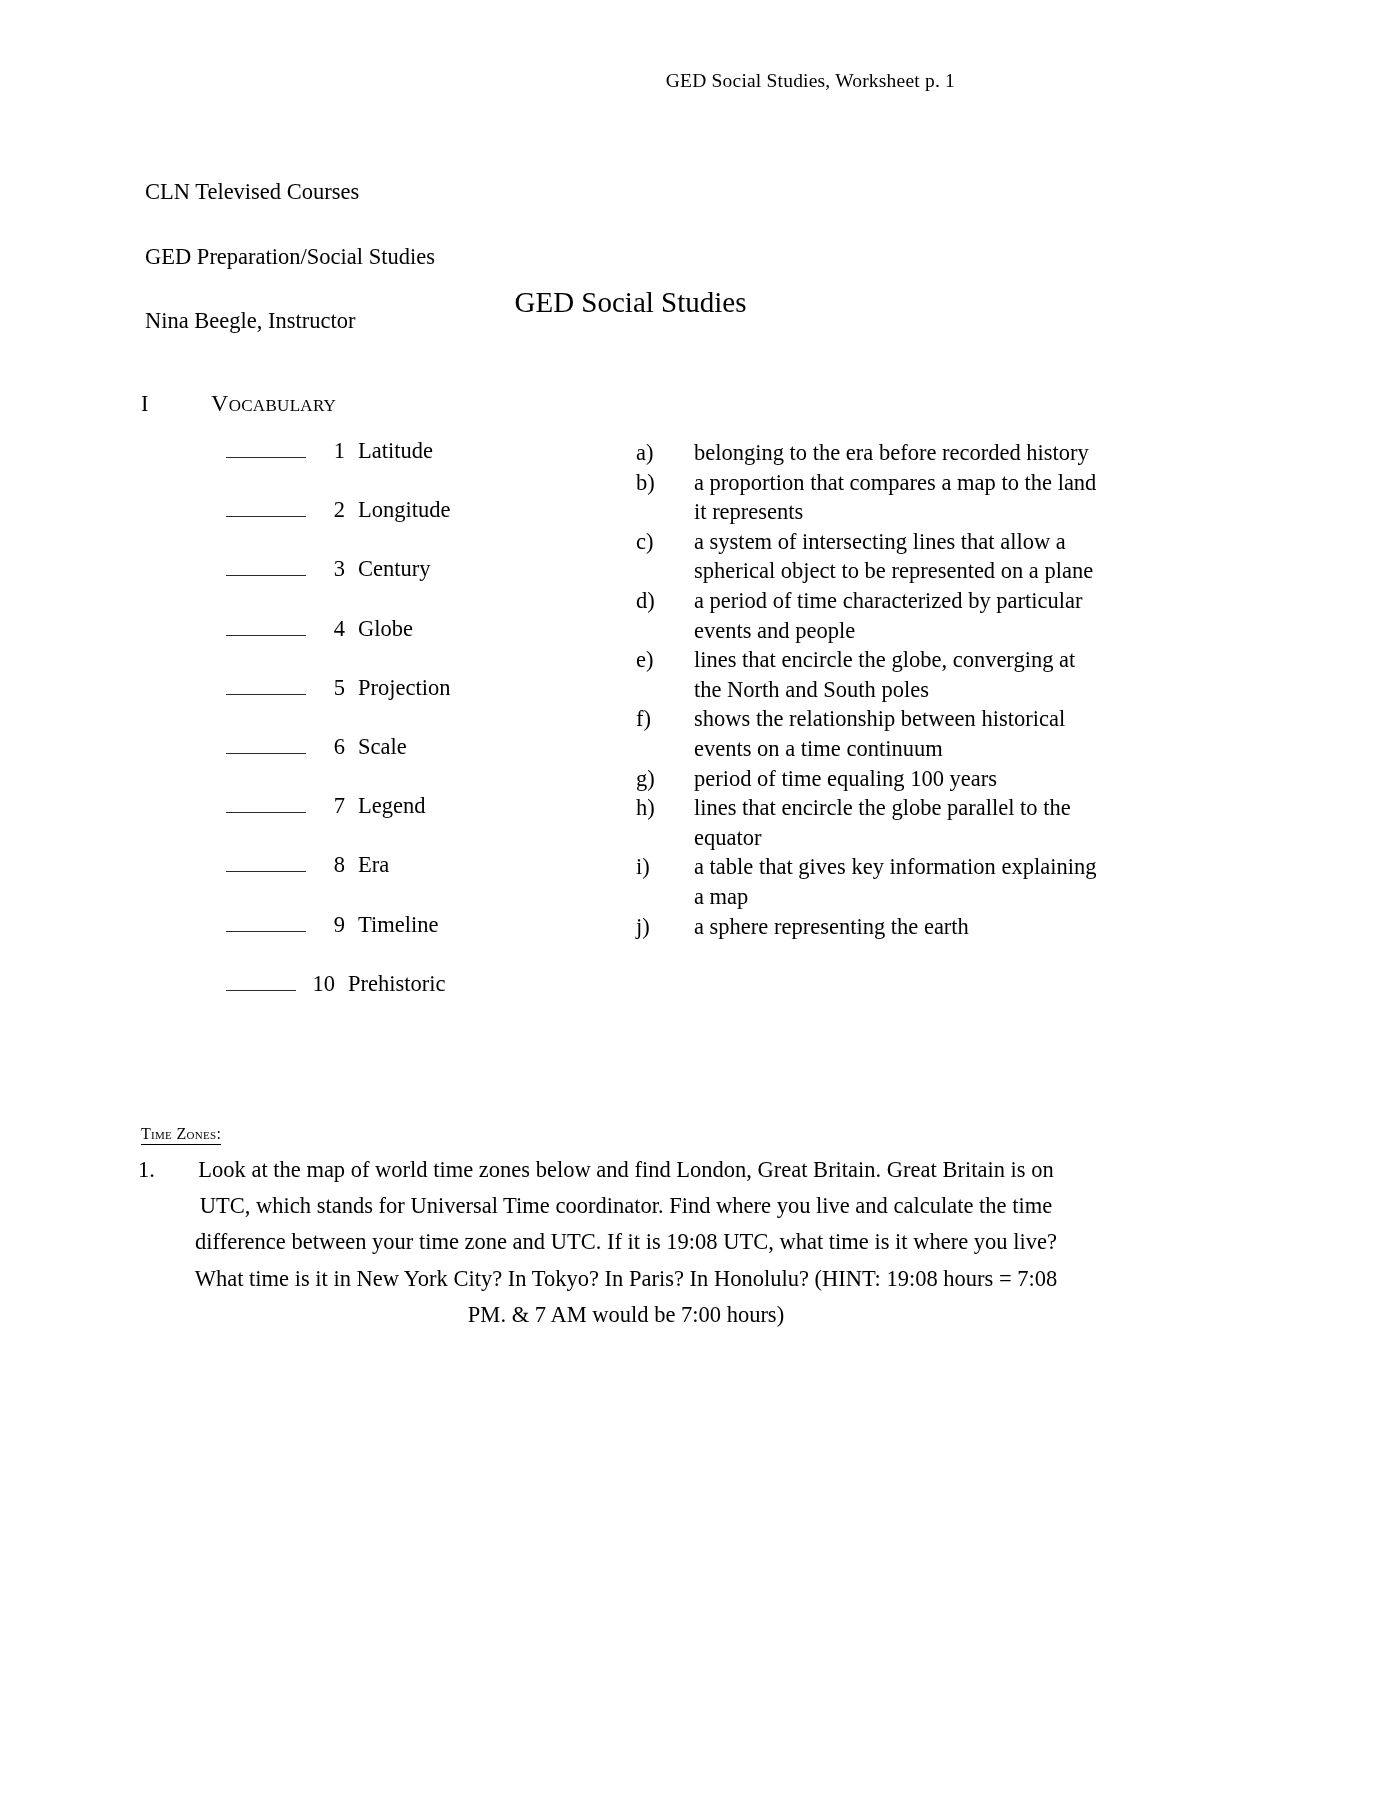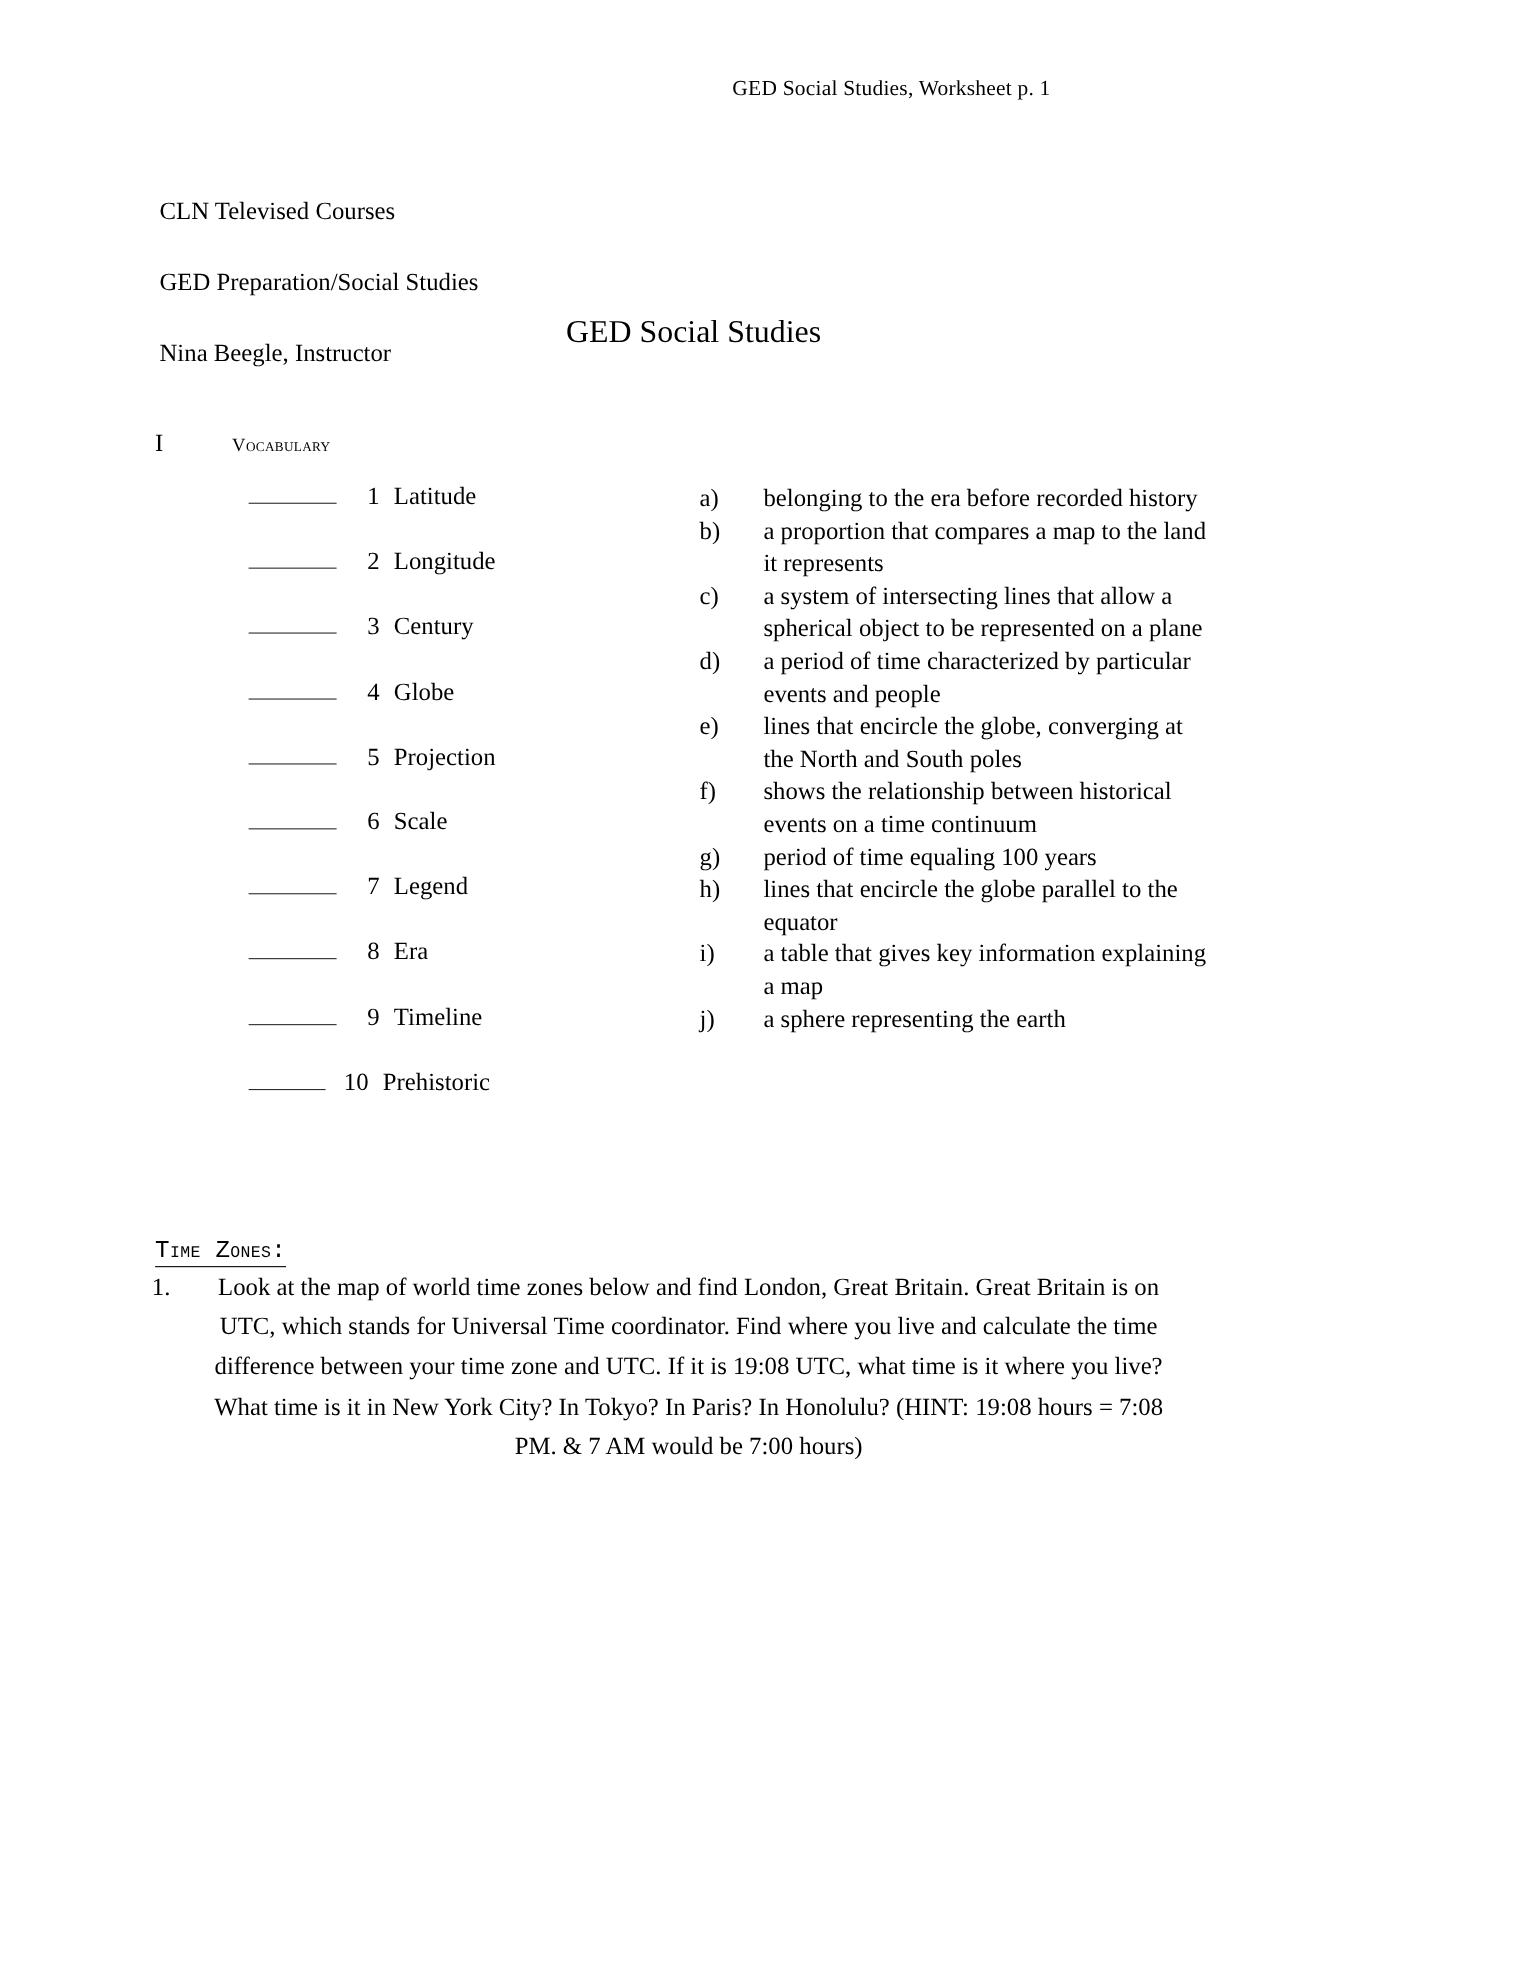--- a/index.html
+++ b/index.html
@@ -54,21 +54,21 @@
     position: absolute;
     top: 390px;
     left: 141px;
     font-size: 22.5px;
     display: flex;
     align-items: baseline;
   }
   .sec-numeral { width: 70px; display: inline-block; }
   .smallcaps {
     font-variant: small-caps;
-    font-size: 17px;
+    font-size: 24px;
     letter-spacing: 0.3px;
   }
 
   
   .vocab {
     position: absolute;
     top: 438px;
     left: 141px;
     width: 1090px;
   }
@@ -126,26 +126,25 @@
     flex: 1;
     text-align: left;
   }
 
   
   .tz-heading {
     position: absolute;
     top: 1125px;
     left: 141px;
     font-variant: small-caps;
-    font-size: 22px;
+    font-size: 16px;
     letter-spacing: 0.3px;
     border-bottom: 1.4px solid #000;
     padding-bottom: 1px;
     display: inline-block;
-    font-family: Liberation Mono, monospace;
   }
   .tz-item {
     position: absolute;
     top: 1152px;
     left: 138px;
     width: 940px;
     font-size: 22.5px;
     line-height: 36.2px;
     display: flex;
     align-items: flex-start;

